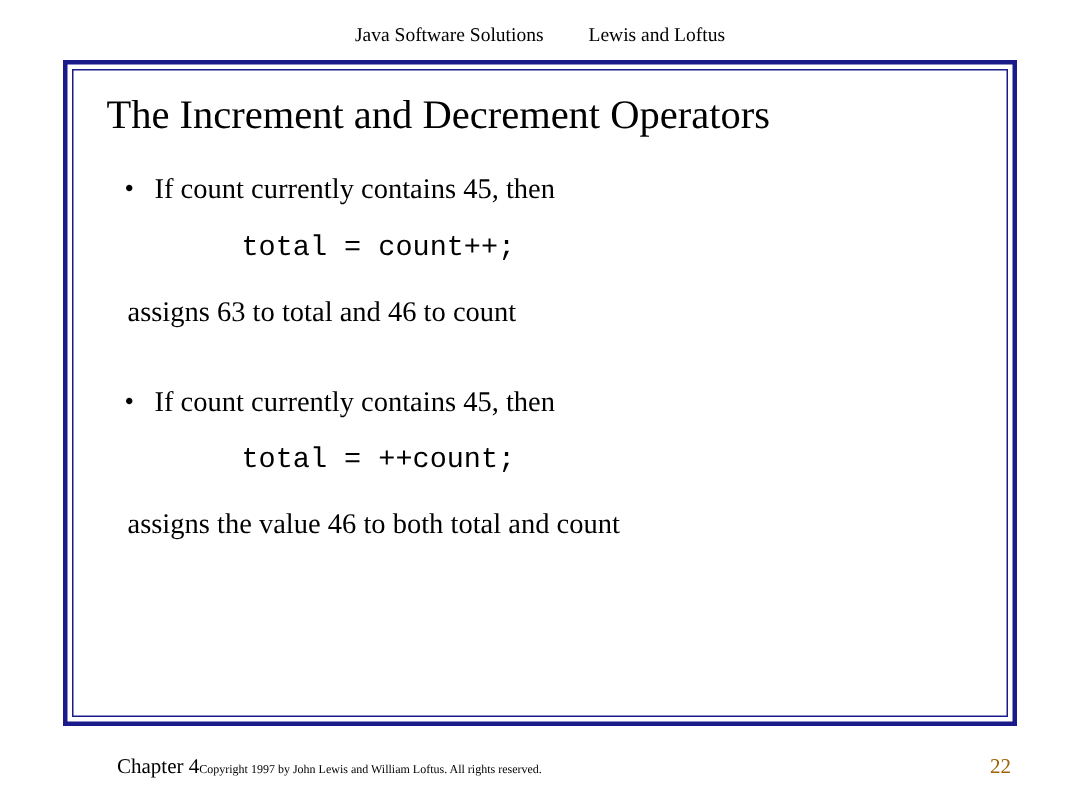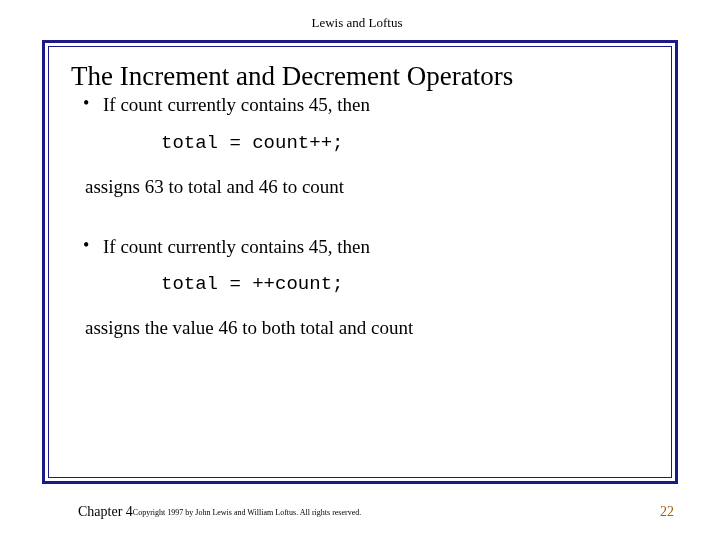--- a/index.html
+++ b/index.html
@@ -16,21 +16,21 @@
     position: absolute; left: 42px; top: 40px; right: 42px; bottom: 56px;
     border: 3px solid #1a1a8a;
     padding: 3px;
   }
   .frame-inner {
     width: 100%; height: 100%;
     border: 1px solid #1a1a8a;
     padding: 14px 22px 10px 22px;
   }
   .title {
-    font-size: 27px; font-weight: 400; 
+    font-size: 27px; font-weight: 400; margin-bottom: 22px;
   }
   .bullets { list-style: none; padding-left: 32px; }
   .bullets li { position: relative; margin-bottom: 8px; }
   .bullets li::before {
     content: "•"; position: absolute; left: -20px; top: 0;
     font-size: 18px; line-height: 22px;
   }
   .line { font-size: 19px; line-height: 1.35; }
   .code { font-family: Liberation Serif, serif; }
   .expr-block {
@@ -47,20 +47,21 @@
   }
   .copyright { font-size: 8px; flex: 1; }
   .pagenum { color: #a16207; font-size: 14px; }
 </style>
 </head>
 <body>
 
 <div class="slide">
 
   <div class="header">
+    <span>Java Software Solutions</span>
     <span>Lewis and Loftus</span>
   </div>
 
   <div class="frame-outer">
     <div class="frame-inner">
 
       <div class="title">The Increment and Decrement Operators</div>
 
       <ul class="bullets">
         <li>

